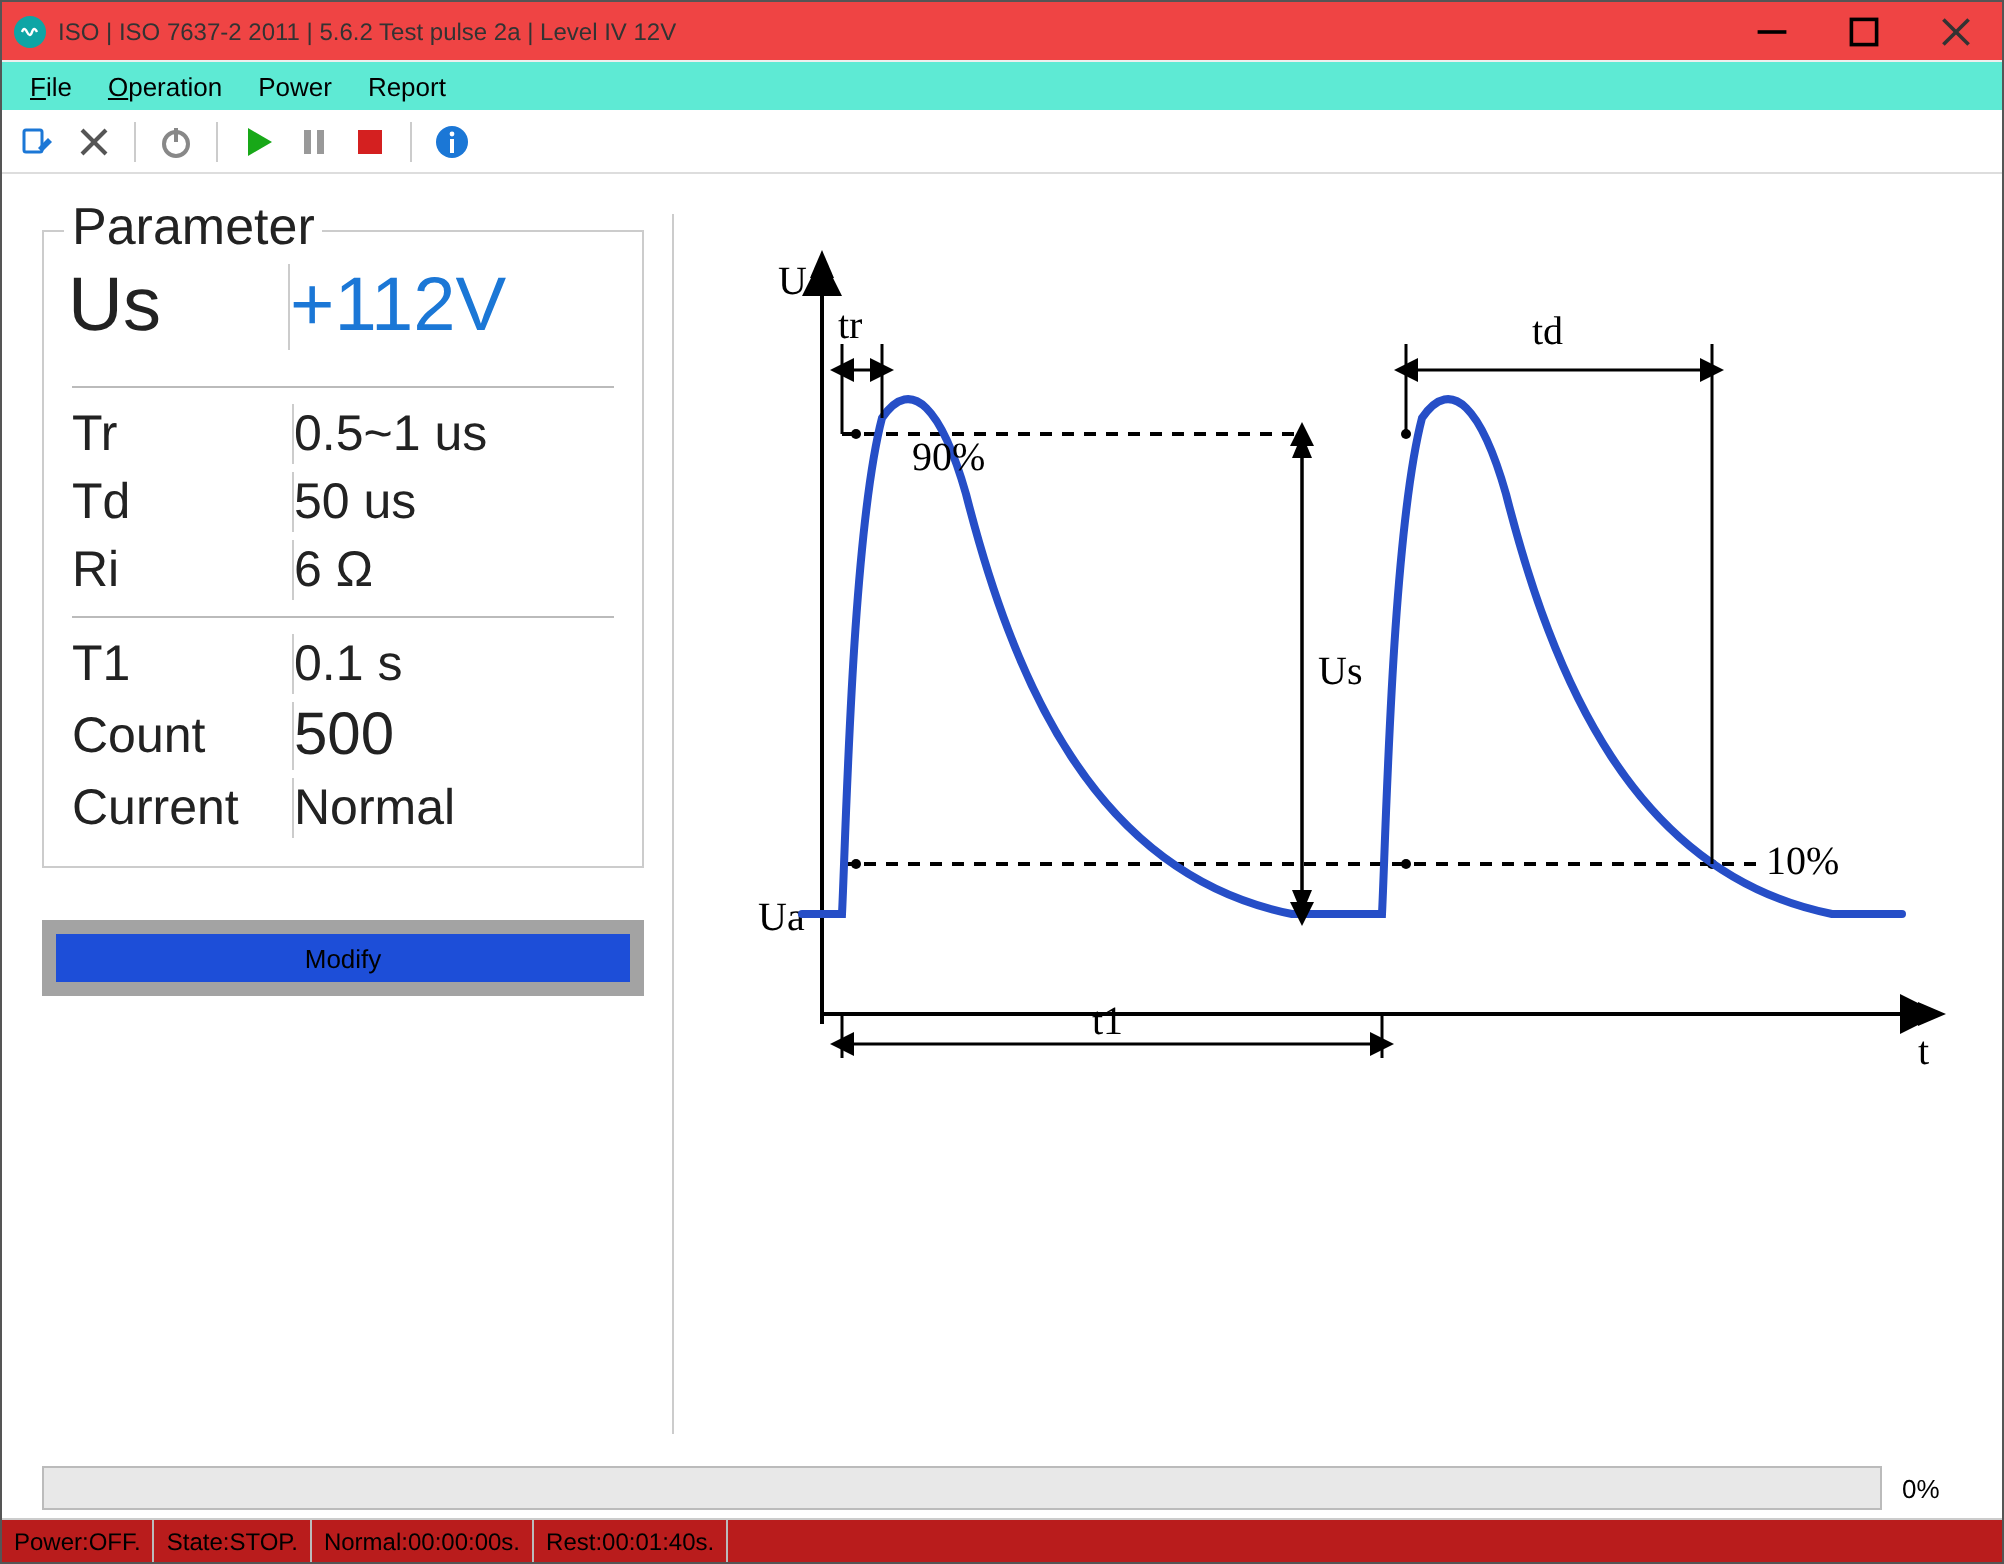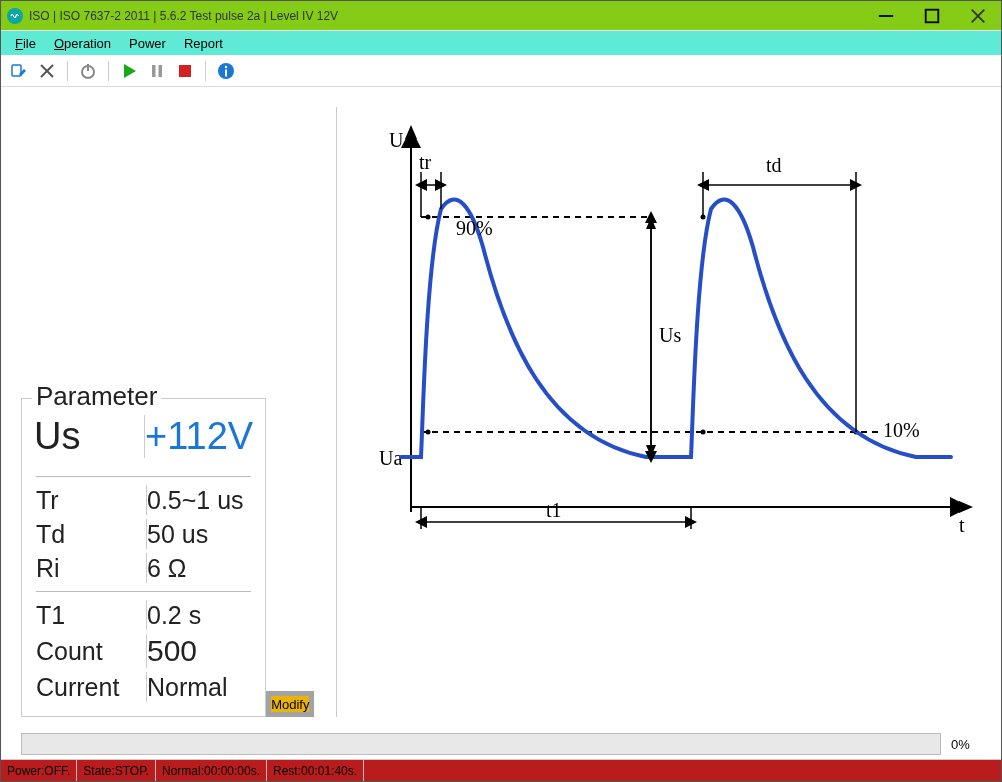--- a/index.html
+++ b/index.html
@@ -14,21 +14,21 @@
   flex-direction: column;
   border: 1px solid #555;
 }
 
 
 .titlebar {
   height: 30px;
   display: flex;
   align-items: center;
   padding: 0 0 0 6px;
-  background: #84cc16;
+  background: #ef4444;
   border-bottom: 1px solid #eee;
   font-size: 12px;
   color: #333;
 }
 .titlebar .app-icon {
   width: 16px; height: 16px;
   border-radius: 50%;
   background: #0ea5a5;
   display: inline-flex;
   align-items: center;
@@ -90,21 +90,21 @@
   display: flex;
   padding: 20px 10px 10px 20px;
   gap: 10px;
   overflow: hidden;
 }
 
 
 .param-panel {
   width: 310px;
   display: flex;
-  align-items: flex-end;
+  flex-direction: column;
 }
 .param-group {
   border: 1px solid #ccc;
   position: relative;
   padding: 10px 0 12px 0;
   margin-top: 8px;
 }
 .param-group .legend {
   position: absolute;
   top: -18px;
@@ -149,23 +149,23 @@
   color: #222;
   border-left: 1px solid #ccc;
   min-height: 30px;
   display: flex;
   align-items: center;
 }
 .param-row.big .v { font-size: 30px; }
 
 .modify-btn {
   margin-top: 26px;
-  height: 26px;
-  border: 5px solid #a3a3a3;
-  background: #eab308;
+  height: 38px;
+  border: 7px solid #a3a3a3;
+  background: #1d4ed8;
   font-size: 13px;
   cursor: pointer;
 }
 
 
 .vdiv {
   width: 1px;
   background: #ccc;
   margin: 0 4px;
 }
@@ -329,21 +329,21 @@
       </div>
       <div class="param-row">
         <div class="k">Ri</div>
         <div class="v">6 Ω</div>
       </div>
 
       <hr class="param-hr">
 
       <div class="param-row">
         <div class="k">T1</div>
-        <div class="v">0.2 s</div>
+        <div class="v">0.1 s</div>
       </div>
       <div class="param-row big">
         <div class="k">Count</div>
         <div class="v">500</div>
       </div>
       <div class="param-row">
         <div class="k">Current</div>
         <div class="v">Normal</div>
       </div>
     </div>

